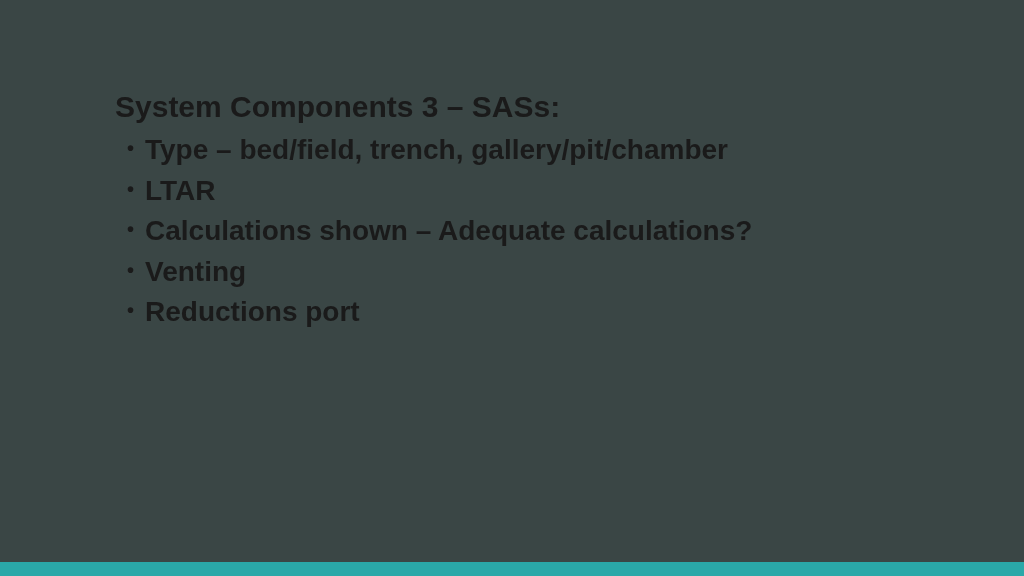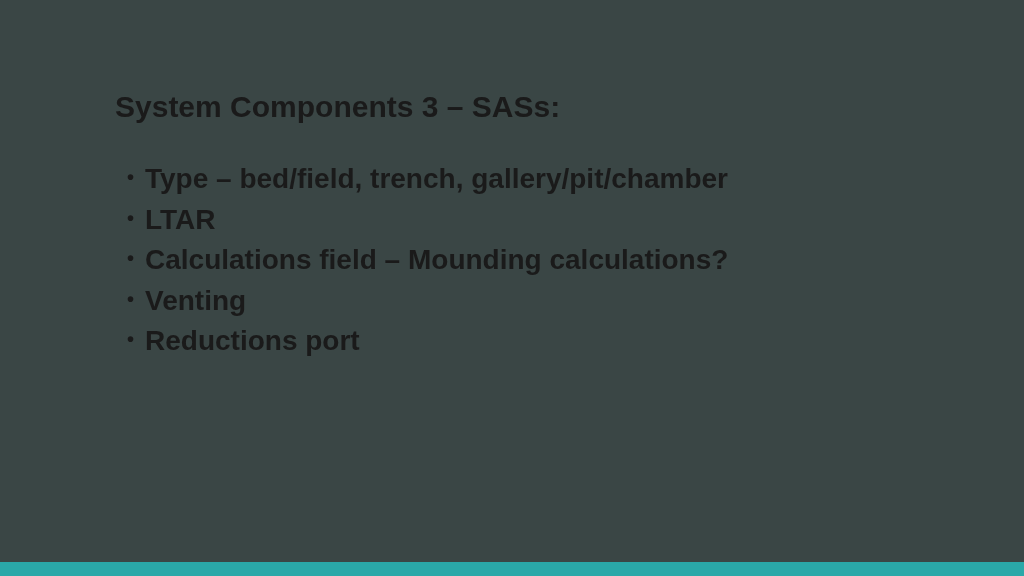--- a/index.html
+++ b/index.html
@@ -15,21 +15,21 @@
       position: relative;
       overflow: hidden;
     }
     .slide-content {
       padding: 90px 115px 0 115px;
     }
     .title {
       font-size: 30px;
       font-weight: 700;
       color: #1a1a1a;
-      margin-bottom: 35px;
+      margin-bottom: 6px;
     }
     .bullet-list {
       list-style: none;
       padding-left: 12px;
     }
     .bullet-list li {
       font-size: 28px;
       font-weight: 700;
       color: #1a1a1a;
       line-height: 1.45;
@@ -53,19 +53,19 @@
     }
   </style>
 </head>
 <body>
 
 <div class="slide-content">
   <h1 class="title">System Components 3 – SASs:</h1>
   <ul class="bullet-list">
     <li>Type – bed/field, trench, gallery/pit/chamber</li>
     <li>LTAR</li>
-    <li>Calculations field – Mounding calculations?</li>
+    <li>Calculations shown – Adequate calculations?</li>
     <li>Venting</li>
     <li>Reductions port</li>
   </ul>
 </div>
 
 <div class="bottom-bar"></div>
 
 </body></html>

